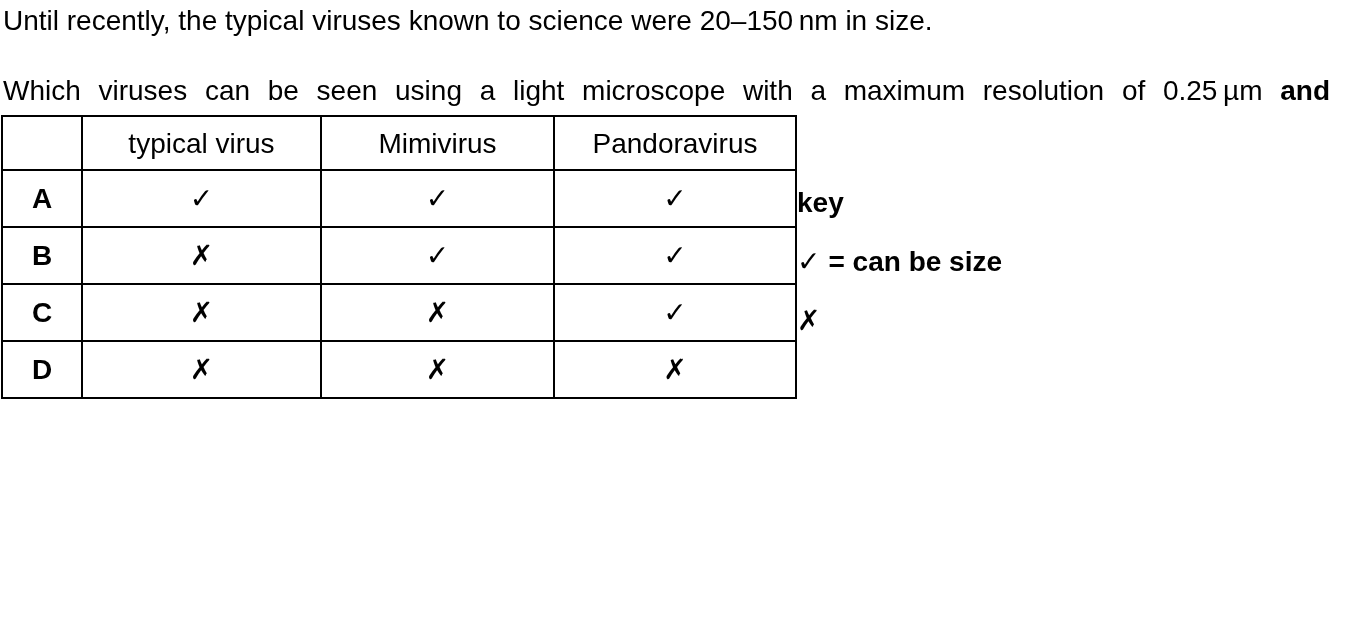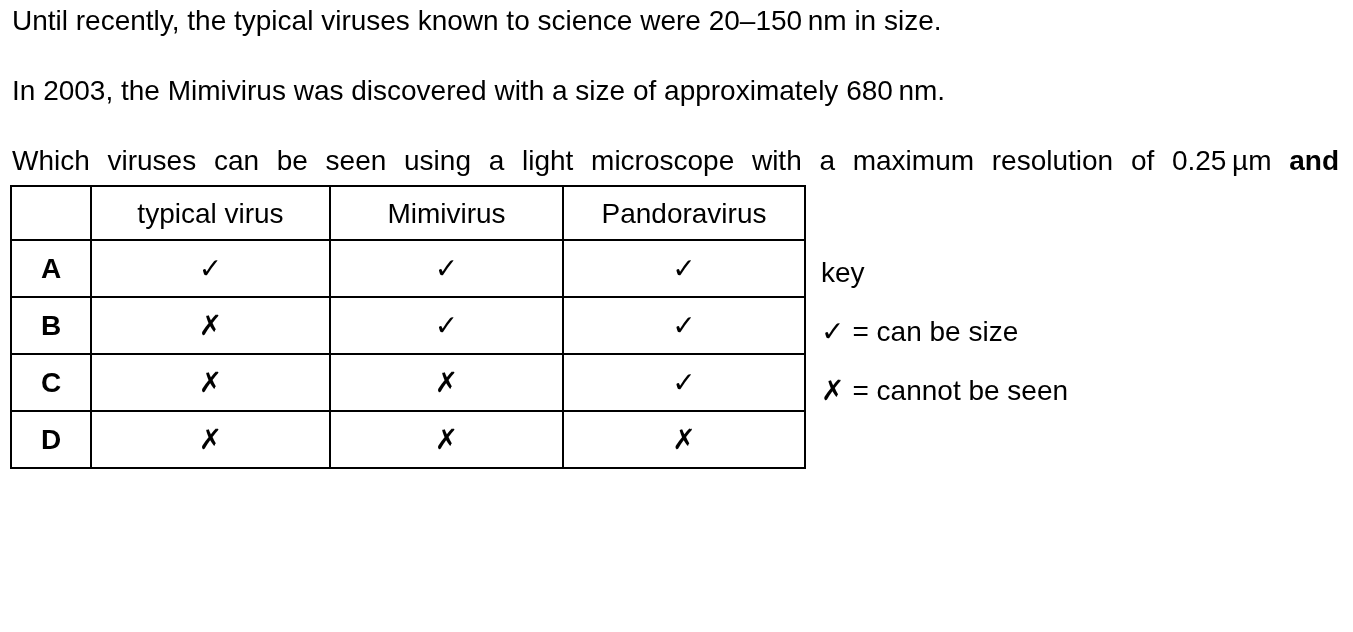--- a/index.html
+++ b/index.html
@@ -10,21 +10,21 @@
   }
   body {
     width: 1353px;
     height: 632px;
     overflow: hidden;
     font-family: "Liberation Sans", "DejaVu Sans", sans-serif;
     font-size: 28px;
     line-height: 35px;
   }
   .page {
-    padding: 3px 18px 0 12px;
+    padding: 3px 18px 0 3px;
     box-sizing: border-box;
   }
   p.stem-para {
     margin: 0 0 35px 0;
   }
   .question {
     margin: 0;
     width: 1327px;
   }
   .q-line1 {
@@ -59,39 +59,38 @@
   .answer-table thead th {
     height: 52px;
   }
   .answer-table tbody th, .answer-table tbody td {
     height: 55px;
   }
   .answer-table tbody th.option {
     font-weight: bold;
   }
   .key {
-    margin-left: 15px;
     margin-top: 58px;
+    font-weight: bold;
   }
   .key .key-line {
     height: 59px;
     display: flex;
     align-items: center;
     gap: 8px;
     white-space: nowrap;
   }
 </style>
 </head>
 <body>
 
 <main class="page">
 
   <section>
     <p class="stem-para">Until recently, the typical viruses known to science were 20–150 nm in size.</p>
-    <p class="stem-para">In 2003, the Mimivirus was discovered with a size of approximately 680 nm.</p>
     <p class="question">
       <span class="q-line1"><span>Which viruses can be seen using a light microscope with a maximum resolution of 0.25 µm</span> <b>and</b></span>
     </p>
   </section>
 
   <section class="answer-area">
 
     <table class="answer-table">
       <colgroup>
         <col class="c0">
@@ -136,19 +135,18 @@
     </table>
 
     <aside class="key">
       <div class="key-line">key</div>
       <div class="key-line">
         <span>✓</span>
           <span>= can be size</span>
       </div>
       <div class="key-line">
         <span>✗</span>
-          <span>= cannot be seen</span>
       </div>
     </aside>
 
   </section>
 
 </main>
 
 </body></html>

